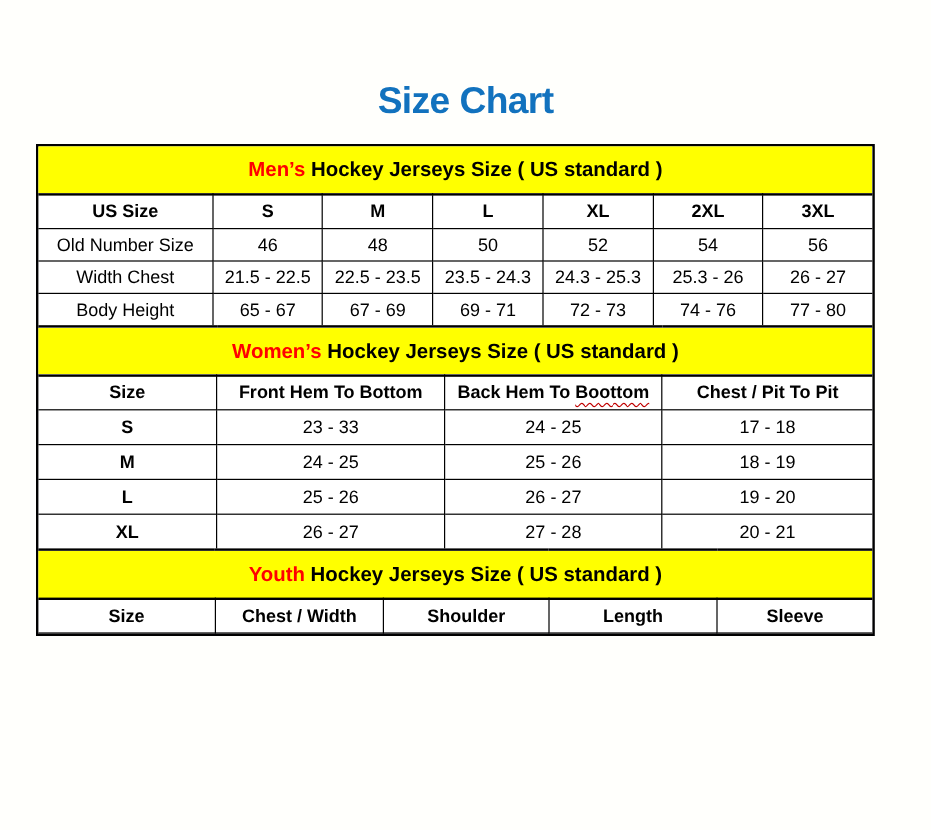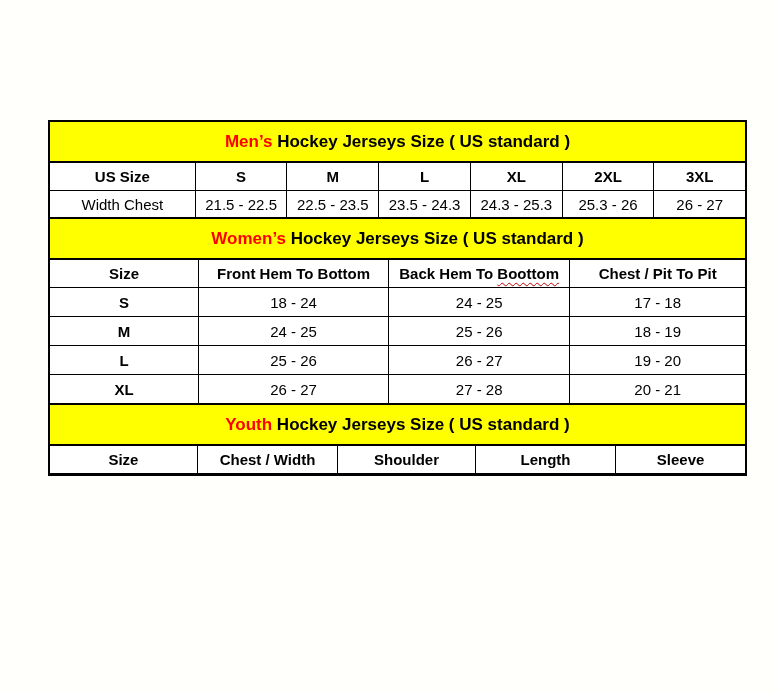--- a/index.html
+++ b/index.html
@@ -19,21 +19,21 @@
     left: 0;
     width: 100%;
     text-align: center;
     font-size: 31px;
     font-weight: bold;
     letter-spacing: -0.5px;
     color: var(--title-blue, #1272be);
   }
   .chart {
     position: absolute;
-    left: 48px;
+    left: 30px;
     top: 120px;
     width: 695px;
     border: 2px solid #000;
     background: #fff;
   }
   table.tbl {
     width: 100%;
     border-collapse: collapse;
     table-layout: fixed;
   }
@@ -69,20 +69,21 @@
     text-decoration-style: wavy;
     text-decoration-color: var(--squiggle-red, #c00000);
     text-decoration-thickness: 1px;
     text-underline-offset: 3px;
   }
 </style>
 </head>
 <body style="background: rgb(255, 255, 252);">
 
 <div class="page" style="--title-blue: #1272be; --band-yellow: #ffff00; --accent-red: #ff0000; --squiggle-red: #c00000; background: rgb(255, 255, 252);">
+  <div class="title">Size Chart</div>
   <div class="chart">
     <table class="tbl tbl-men">
         <colgroup>
           <col style="width: 20.9%;">
           <col style="width: 13.2%;">
           <col style="width: 13.2%;">
           <col style="width: 13.2%;">
           <col style="width: 13.2%;">
           <col style="width: 13.2%;">
           <col style="width: 13.1%;">
@@ -94,27 +95,45 @@
           <tr>
             <th>US Size</th>
             <th>S</th>
             <th>M</th>
             <th>L</th>
             <th>XL</th>
             <th>2XL</th>
             <th>3XL</th>
           </tr>
           <tr>
+            <td class="rowlabel">Old Number Size</td>
+            <td class="val">46</td>
+            <td class="val">48</td>
+            <td class="val">50</td>
+            <td class="val">52</td>
+            <td class="val">54</td>
+            <td class="val">56</td>
+          </tr>
+          <tr>
             <td class="rowlabel">Width Chest</td>
             <td class="val">21.5 - 22.5</td>
             <td class="val">22.5 - 23.5</td>
             <td class="val">23.5 - 24.3</td>
             <td class="val">24.3 - 25.3</td>
             <td class="val">25.3 - 26</td>
             <td class="val">26 - 27</td>
+          </tr>
+          <tr>
+            <td class="rowlabel">Body Height</td>
+            <td class="val">65 - 67</td>
+            <td class="val">67 - 69</td>
+            <td class="val">69 - 71</td>
+            <td class="val">72 - 73</td>
+            <td class="val">74 - 76</td>
+            <td class="val">77 - 80</td>
           </tr>
         </tbody>
       </table>
     <table class="tbl tbl-women">
         <colgroup>
           <col style="width: 21.4%;">
           <col style="width: 27.3%;">
           <col style="width: 26.1%;">
           <col style="width: 25.2%;">
         </colgroup>
@@ -123,21 +142,21 @@
             <td colspan="4"><span class="accent">Women’s</span><span> Hockey Jerseys Size ( US standard )</span></td>
           </tr>
           <tr>
             <th>Size</th>
             <th>Front Hem To Bottom</th>
             <th>Back Hem To <span class="squiggle">Boottom</span></th>
             <th>Chest / Pit To Pit</th>
           </tr>
           <tr>
             <td class="rowlabel">S</td>
-            <td class="val">18 - 24</td>
+            <td class="val">23 - 33</td>
             <td class="val">24 - 25</td>
             <td class="val">17 - 18</td>
           </tr>
           <tr>
             <td class="rowlabel">M</td>
             <td class="val">24 - 25</td>
             <td class="val">25 - 26</td>
             <td class="val">18 - 19</td>
           </tr>
           <tr>

